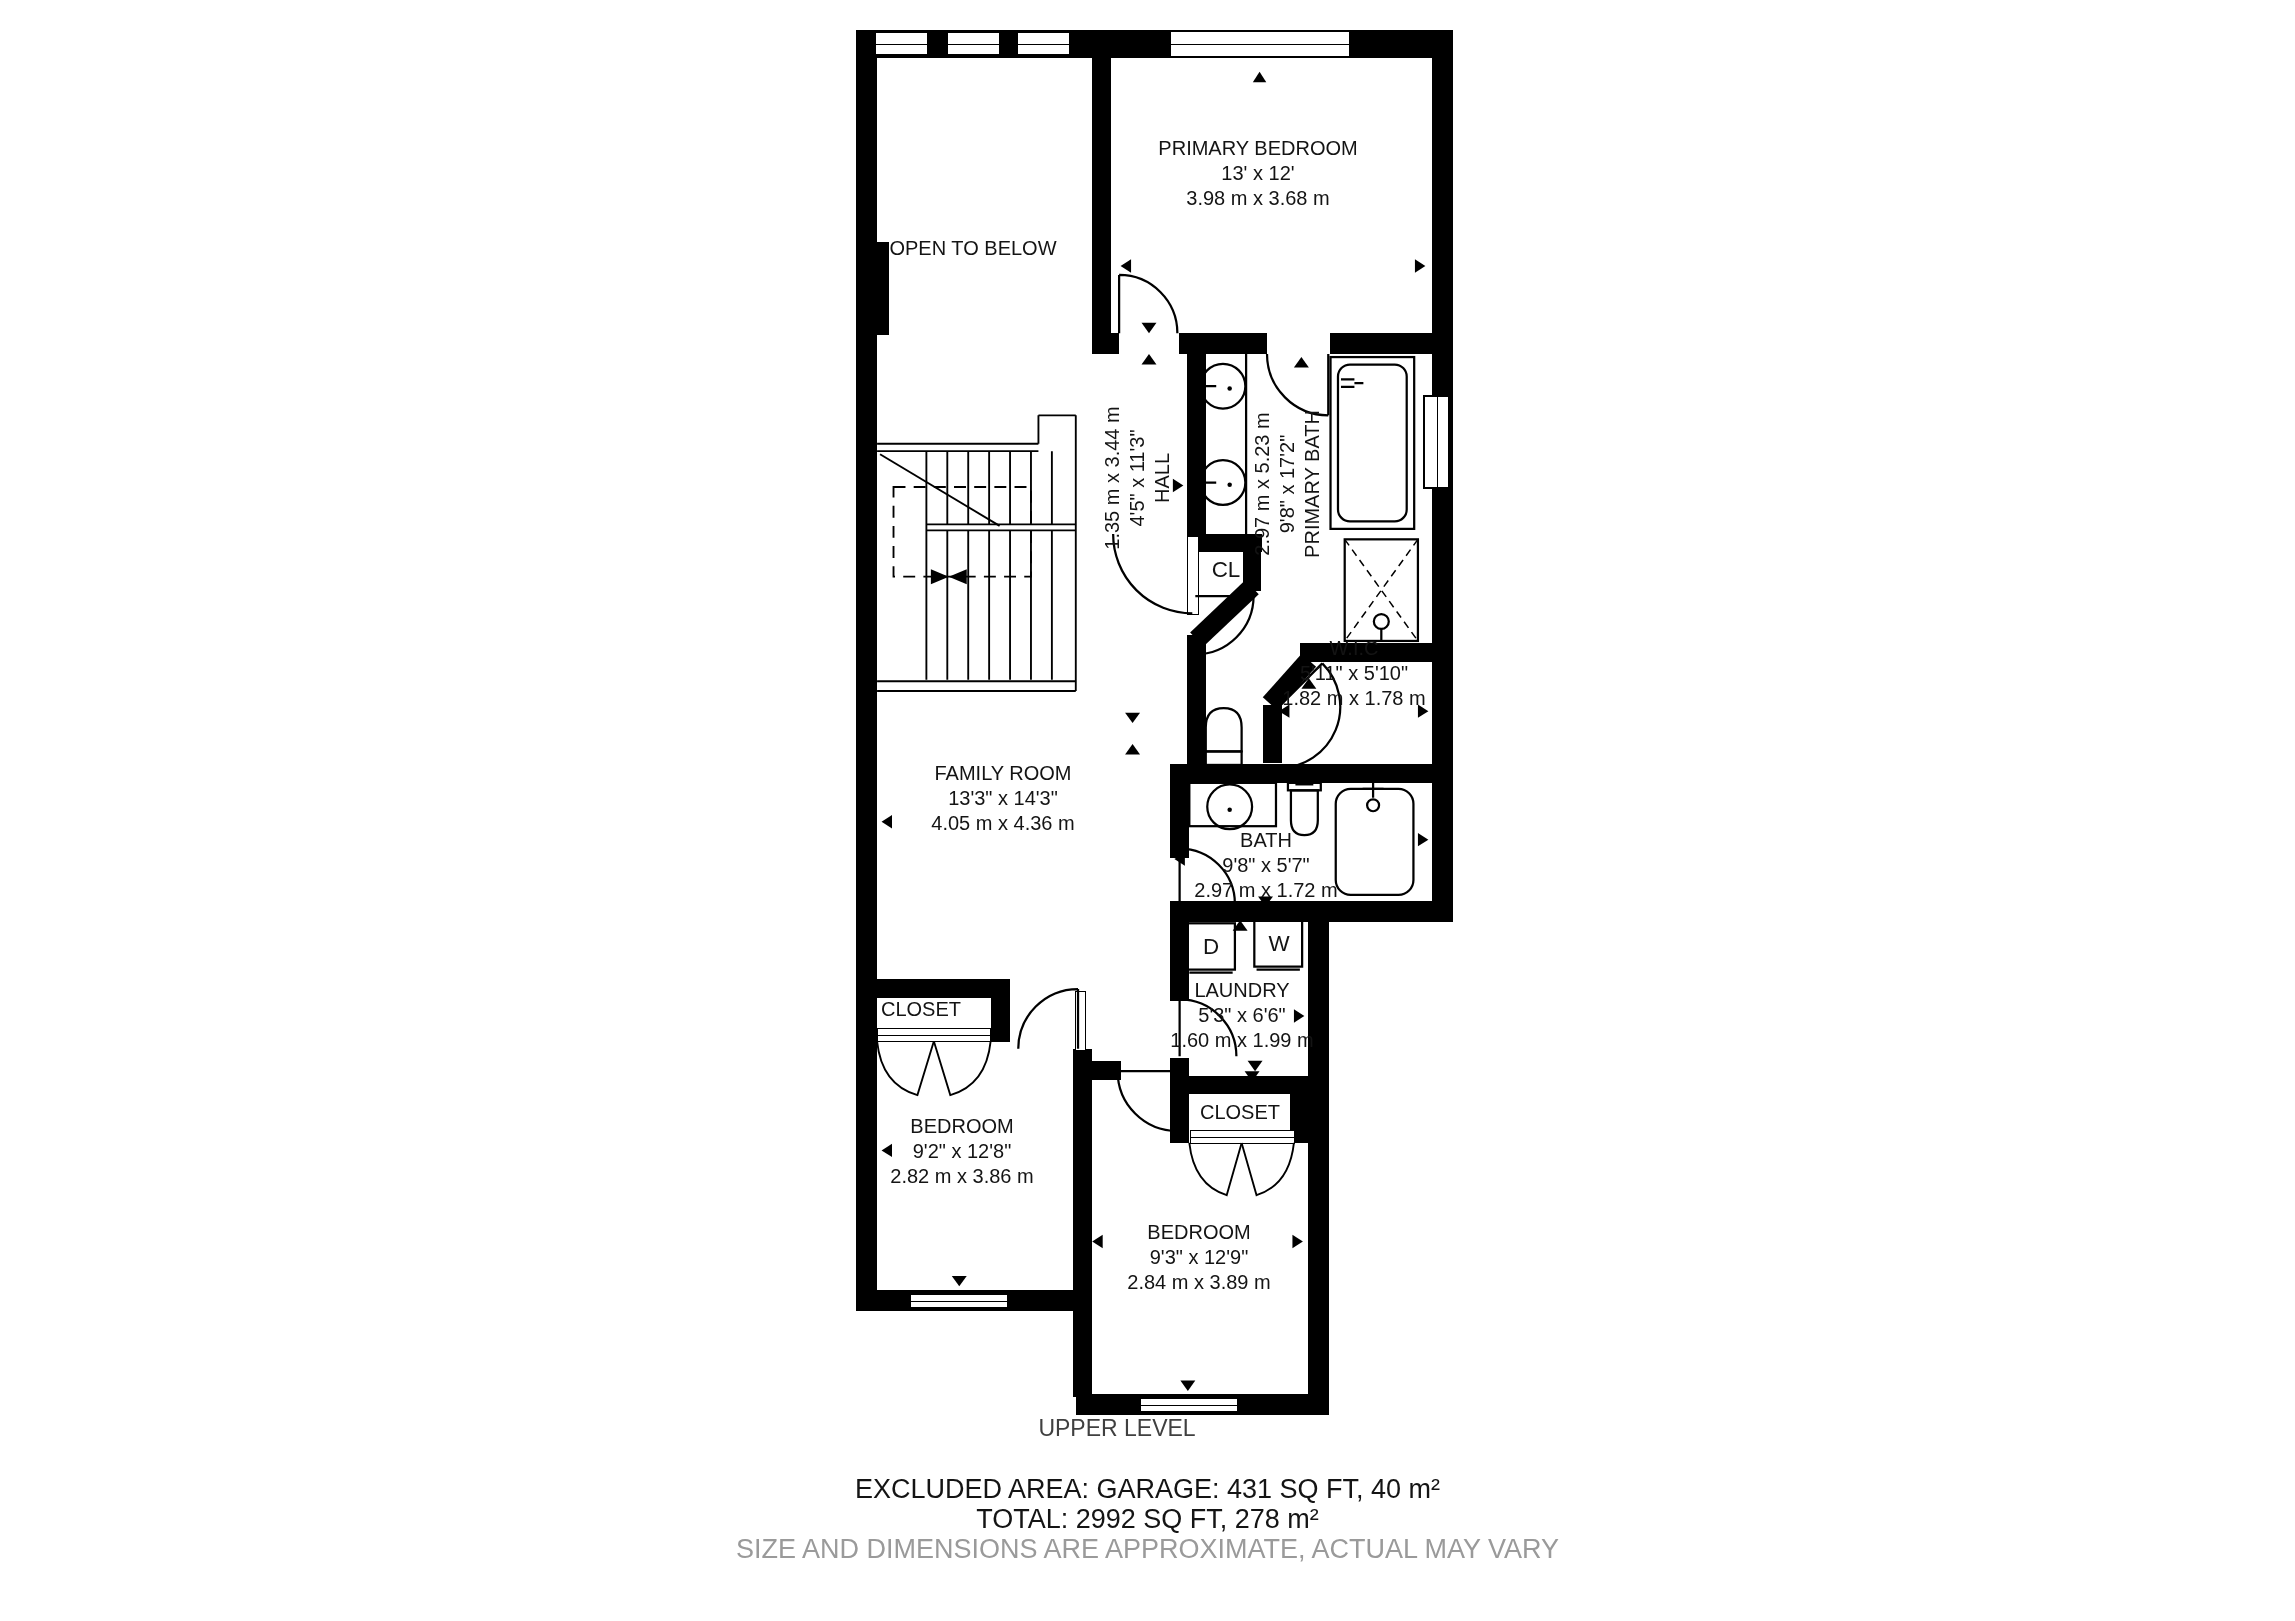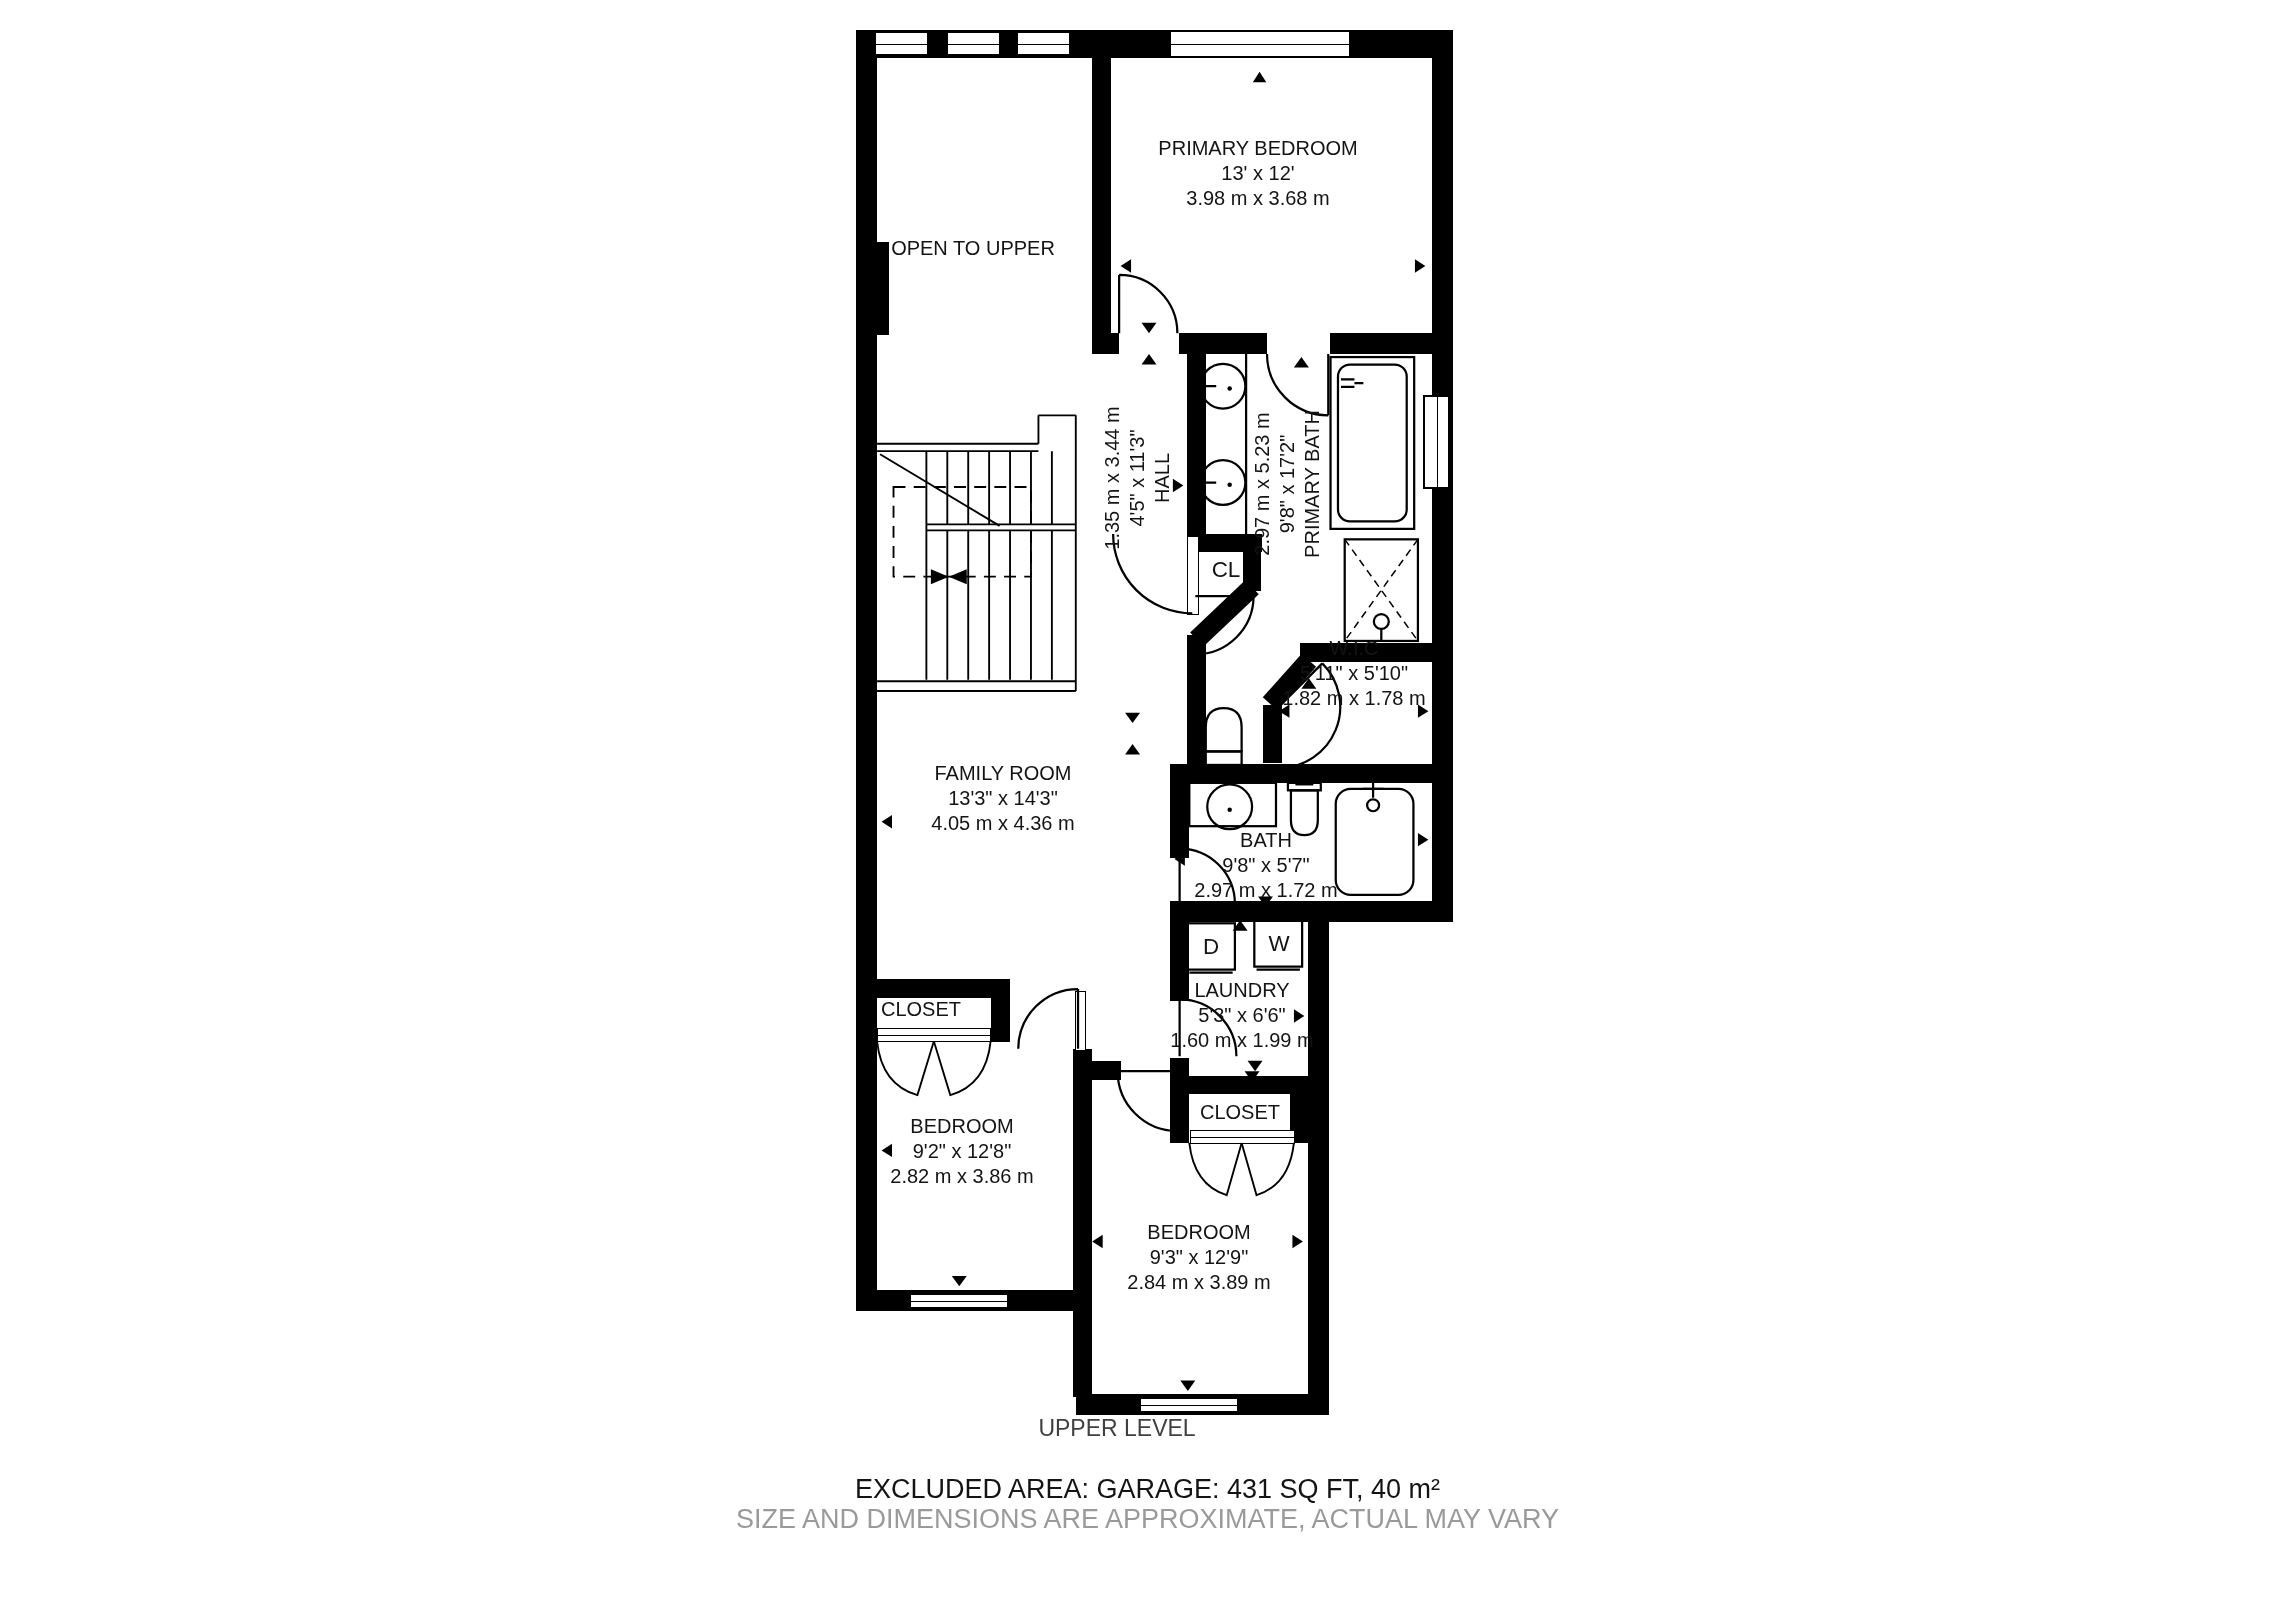--- a/index.html
+++ b/index.html
@@ -204,21 +204,21 @@
     </g>
   </svg>
 
   <div class="label" style="left:1258px;top:173px">
     <span>PRIMARY BEDROOM</span>
     <span>13' x 12'</span>
     <span>3.98 m x 3.68 m</span>
   </div>
 
   <div class="label" style="left:973px;top:248px">
-    <span>OPEN TO UPPER</span>
+    <span>OPEN TO BELOW</span>
   </div>
 
   <div class="label vertical" style="left:1137px;top:478px">
     <span>HALL</span>
     <span>4'5" x 11'3"</span>
     <span>1.35 m x 3.44 m</span>
   </div>
 
   <div class="label vertical" style="left:1287px;top:484px">
     <span>PRIMARY BATH</span>
@@ -278,17 +278,18 @@
   <div class="label" style="left:1199px;top:1257px">
     <span>BEDROOM</span>
     <span>9'3" x 12'9"</span>
     <span>2.84 m x 3.89 m</span>
   </div>
 
   <div class="levelname" style="left:1117px;top:1428px">UPPER LEVEL</div>
 
   <div class="footer">
     <div>EXCLUDED AREA: GARAGE: 431 SQ FT, 40 m²</div>
+    <div>TOTAL: 2992 SQ FT, 278 m²</div>
     <div class="muted">SIZE AND DIMENSIONS ARE APPROXIMATE, ACTUAL MAY VARY</div>
   </div>
 
 </div>
 
 
 </body></html>

